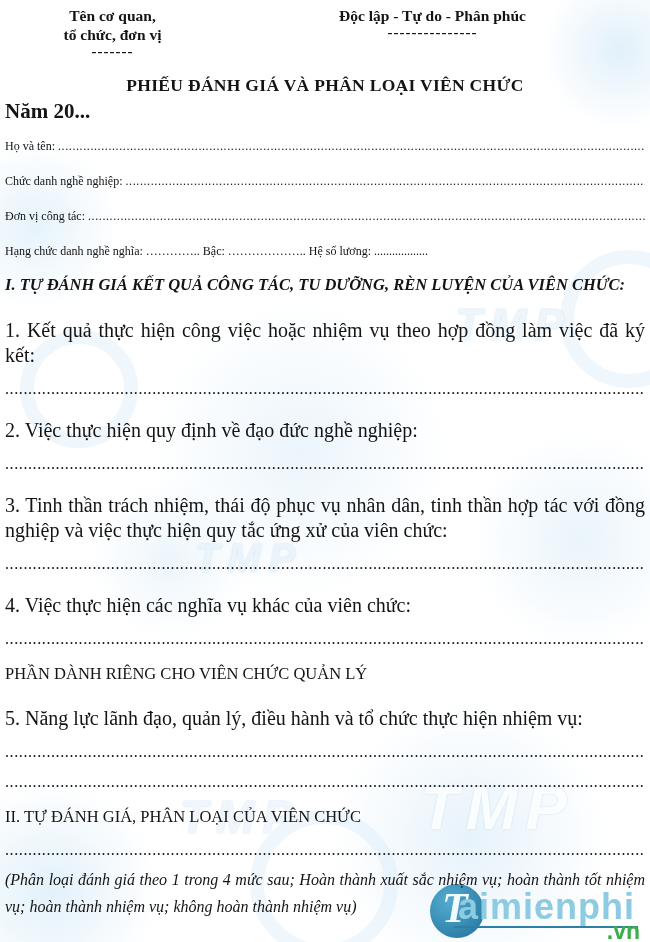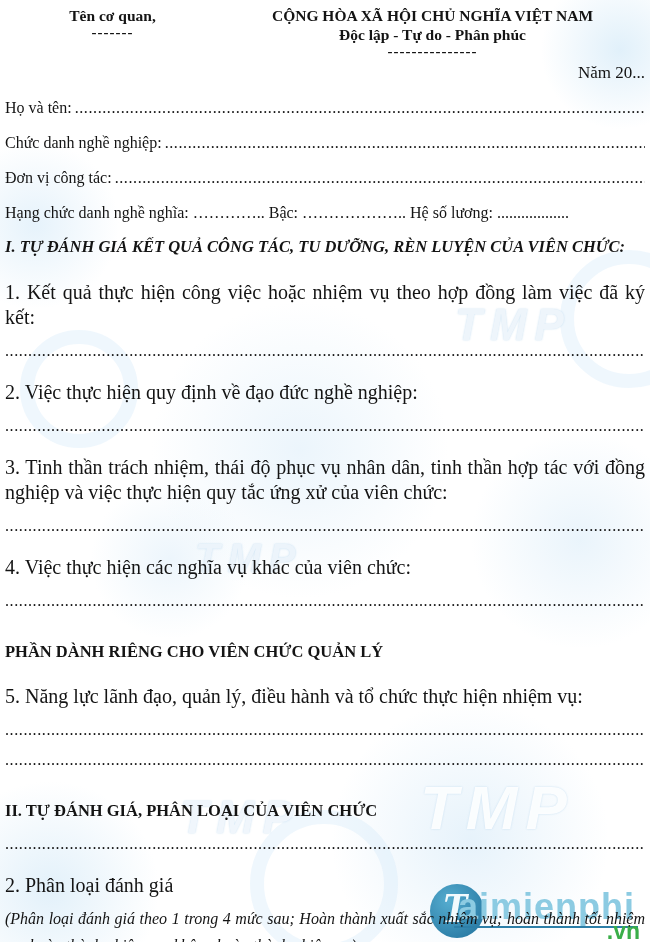--- a/index.html
+++ b/index.html
@@ -66,29 +66,29 @@
     font-weight:bold;font-size:23px;color:#3aae49;
   }
 
   
   .content{position:relative;z-index:2;padding:6px 5px 0 5px;}
   .header-row{display:flex;}
   .org-block{width:215px;text-align:center;font-weight:bold;font-size:15.5px;line-height:19px;}
   .national-block{flex:1;text-align:center;font-weight:bold;font-size:15.5px;line-height:19px;}
   .dashes{font-weight:bold;font-size:15px;line-height:15px;letter-spacing:1px;}
   .doc-title{margin-top:14px;text-align:center;font-weight:bold;font-size:17.5px;line-height:24px;letter-spacing:.3px;}
-  .doc-subtitle{margin-top:3px;text-align:right;font-weight:normal;font-size:17px;line-height:22px;}
+  .doc-subtitle{margin-top:3px;text-align:left;font-weight:bold;font-size:21px;line-height:22px;}
 
-  .field-row{display:flex;margin-top:13px;font-size:16px;line-height:22px;}
+  .field-row{display:flex;margin-top:13px;font-size:12px;line-height:22px;}
   .flabel{white-space:nowrap;padding-right:3px;}
   .fdots{flex:1;overflow:hidden;white-space:nowrap;letter-spacing:.6px;}
   .oneline{display:block;overflow:hidden;white-space:nowrap;}
 
   .sec-heading{margin-top:10px;font-weight:bold;font-size:16.5px;line-height:26px;text-align:justify;font-style:italic;}
-  .sub-heading{margin-top:30px;font-weight:bold;font-size:16.5px;line-height:24px;}
+  .sub-heading{margin-top:14px;font-weight:normal;font-size:16.5px;line-height:24px;}
   .item{margin-top:20px;font-size:20px;line-height:25px;text-align:justify;}
   .dotline{margin-top:12px;font-size:16px;line-height:18px;overflow:hidden;white-space:nowrap;letter-spacing:.6px;}
   .note{margin-top:7px;font-style:italic;font-size:16px;line-height:27px;text-align:justify;}
 </style>
 </head>
 <body>
 
 <div class="page">
 
   <div class="decor">
@@ -114,29 +114,30 @@
     <span class="brand-name">aimienphi</span>
     <div class="brand-underline"></div>
     <span class="brand-domain">.vn</span>
   </div>
 
   <div class="content">
 
     <div class="header-row">
       <div class="org-block">
         <div>Tên cơ quan,</div>
+        <div>tổ chức, đơn vị</div>
         <div class="dashes">-------</div>
       </div>
       <div class="national-block">
-        <div>CỘNG HÒA XÃ HỘI CHỦ NGHĨA VIỆT NAM</div>
         <div>Độc lập - Tự do - Phân phúc</div>
         <div class="dashes">---------------</div>
       </div>
     </div>
 
+    <div class="doc-title">PHIẾU ĐÁNH GIÁ VÀ PHÂN LOẠI VIÊN CHỨC</div>
     <div class="doc-subtitle">Năm 20...</div>
 
     <div class="field-row">
       <span class="flabel">Họ và tên:</span>
       <span class="fdots">............................................................................................................................................................................................................................................</span>
     </div>
     <div class="field-row">
       <span class="flabel">Chức danh nghề nghiệp:</span>
       <span class="fdots">............................................................................................................................................................................................................................................</span>
     </div>
@@ -166,18 +167,17 @@
 
     <div class="item">5. Năng lực lãnh đạo, quản lý, điều hành và tổ chức thực hiện nhiệm vụ:</div>
     <div class="dotline">............................................................................................................................................................................................................................................</div>
 
     <div class="dotline">............................................................................................................................................................................................................................................</div>
 
     <div class="sub-heading">II. TỰ ĐÁNH GIÁ, PHÂN LOẠI CỦA VIÊN CHỨC</div>
 
     <div class="dotline">............................................................................................................................................................................................................................................</div>
 
-    <div class="item">2. Phân loại đánh giá</div>
 
     <div class="note">(Phân loại đánh giá theo 1 trong 4 mức sau; Hoàn thành xuất sắc nhiệm vụ; hoàn thành tốt nhiệm vụ; hoàn thành nhiệm vụ; không hoàn thành nhiệm vụ)</div>
 
   </div>
 </div>
 
 </body></html>

